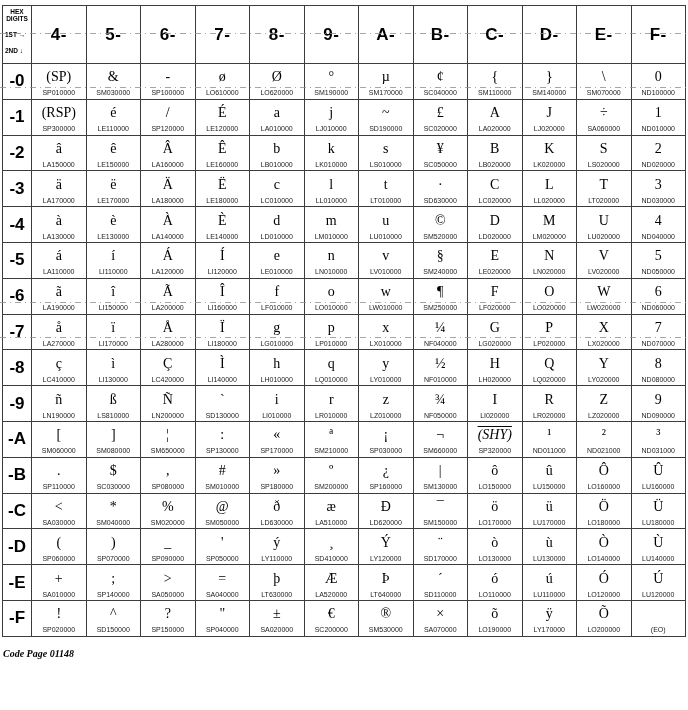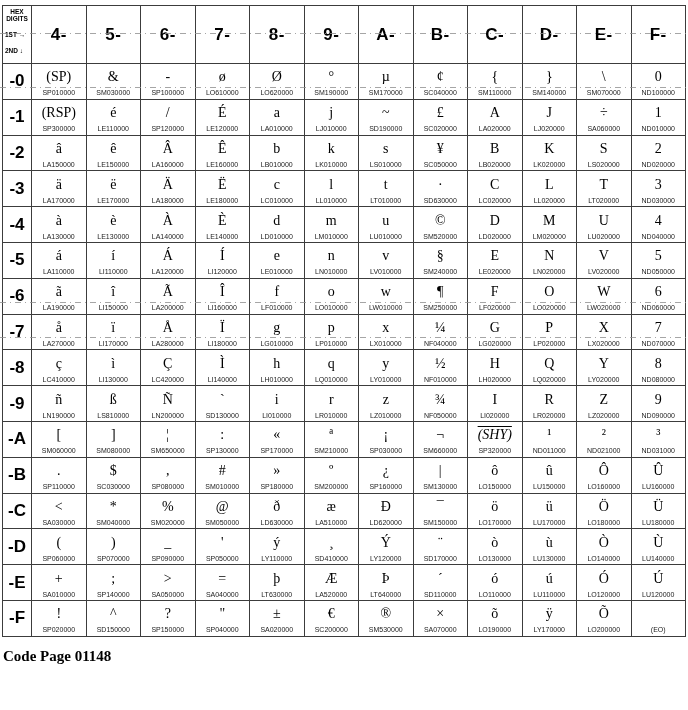--- a/index.html
+++ b/index.html
@@ -19,21 +19,21 @@
   .corner .t{font-size:6.5px;line-height:7px;text-align:center;}
   .corner .dir{font-size:6.5px;line-height:7px;text-align:left;padding-left:2px;margin-top:9px;}
   .cw{display:flex;flex-direction:column;height:34px;justify-content:flex-end;}
   .glyph{flex:1;display:flex;align-items:center;justify-content:center;
          font-family:"Liberation Serif",serif;font-size:14px;line-height:1;padding-top:2px;}
   .glyph.small{font-size:14px;}
   .glyph.ol{text-decoration:overline;font-style:italic;}
   .code{font-size:7px;line-height:9px;text-align:center;color:#1b1b1b;
         font-family:"Liberation Sans",sans-serif;padding-bottom:1px;white-space:nowrap;}
   .footer{position:absolute;left:3px;top:648px;font-family:"Liberation Serif",serif;
-          font-weight:bold;font-size:15px;}
+          font-weight:bold;font-size:10px;font-style:italic;}
   .dash{position:absolute;left:0;width:688px;height:1px;pointer-events:none;opacity:.8;
         background:repeating-linear-gradient(90deg,#8f8f8f 0 6px,transparent 6px 10px,#8f8f8f 10px 11px,transparent 11px 15px);}
 </style>
 </head>
 <body>
 
 <div class="page">
 
   <table class="cp">
     <colgroup id="colgroup">

